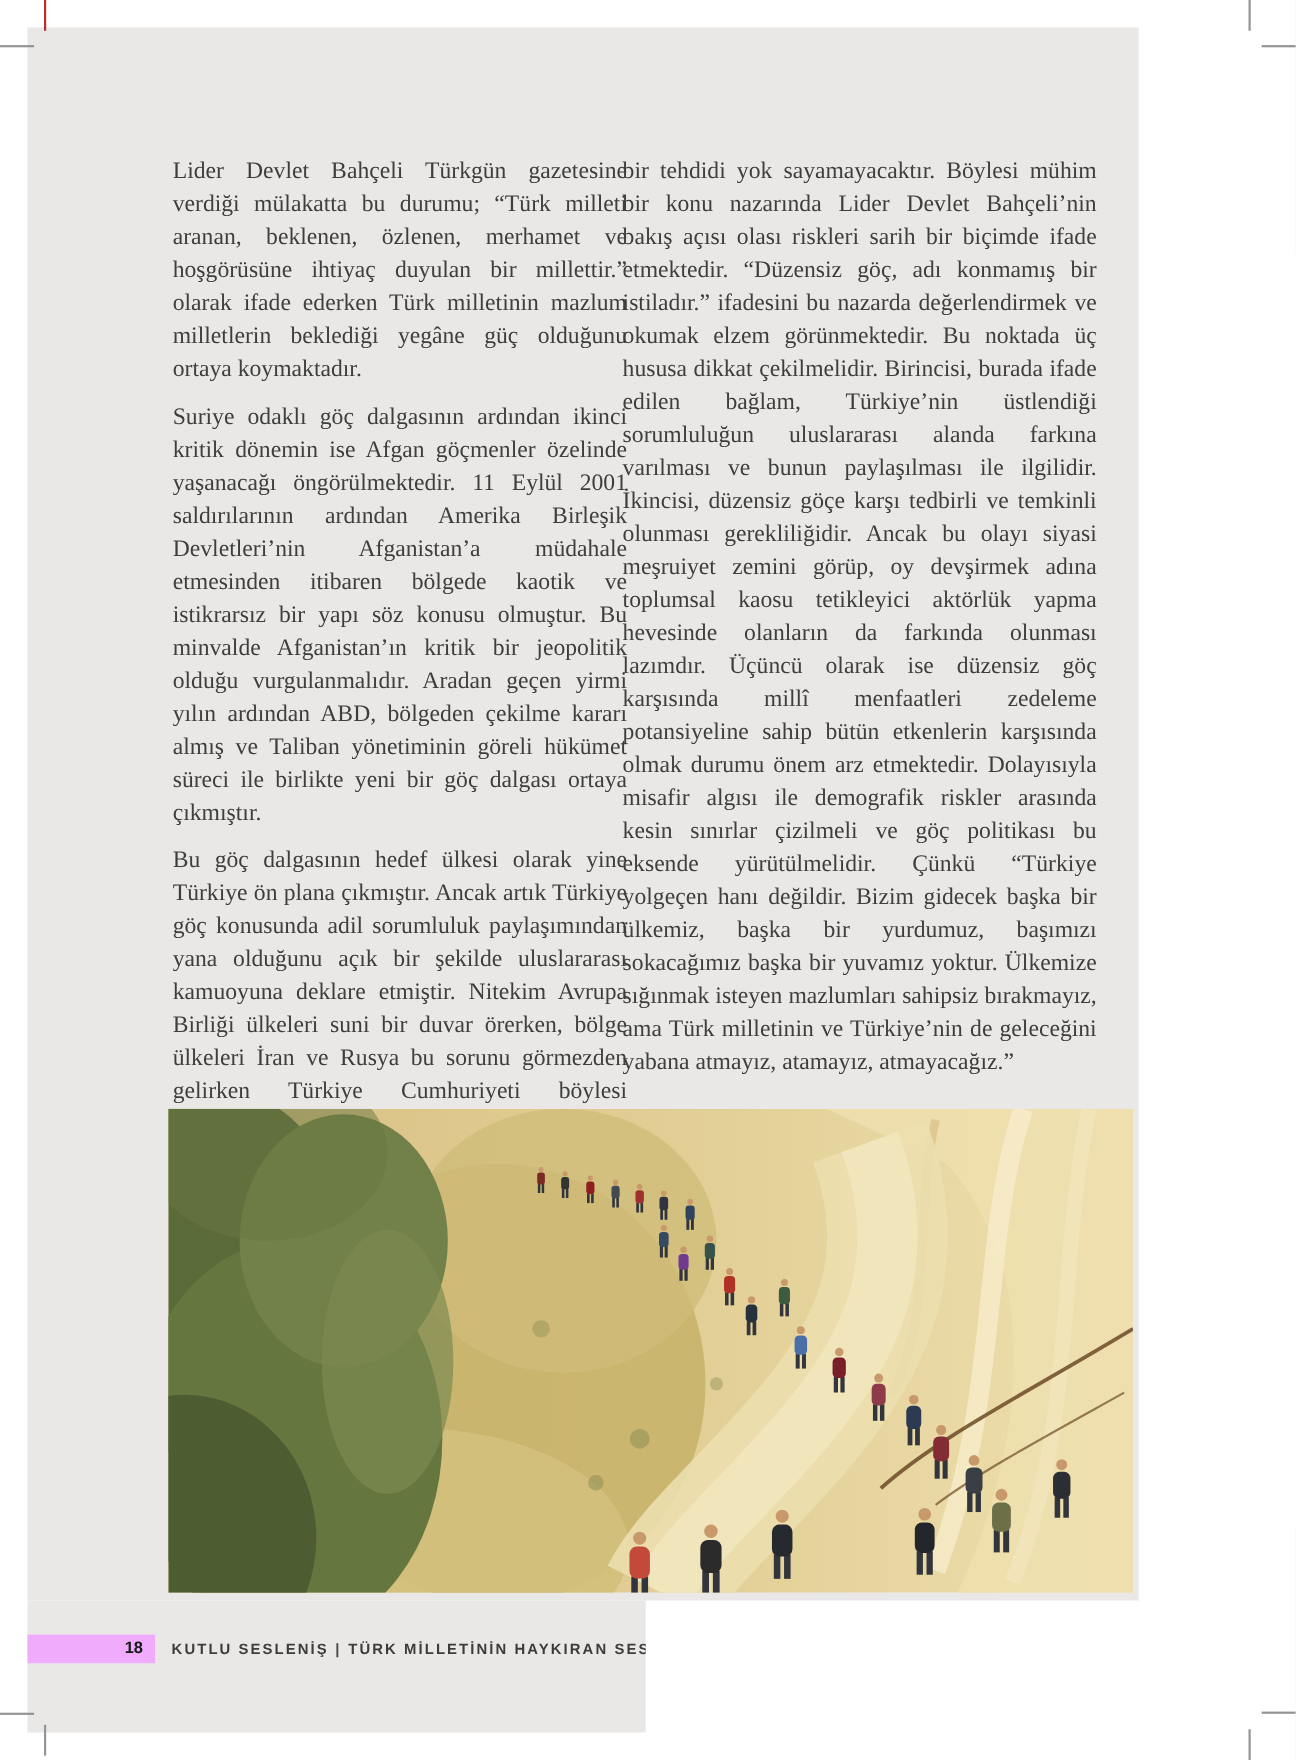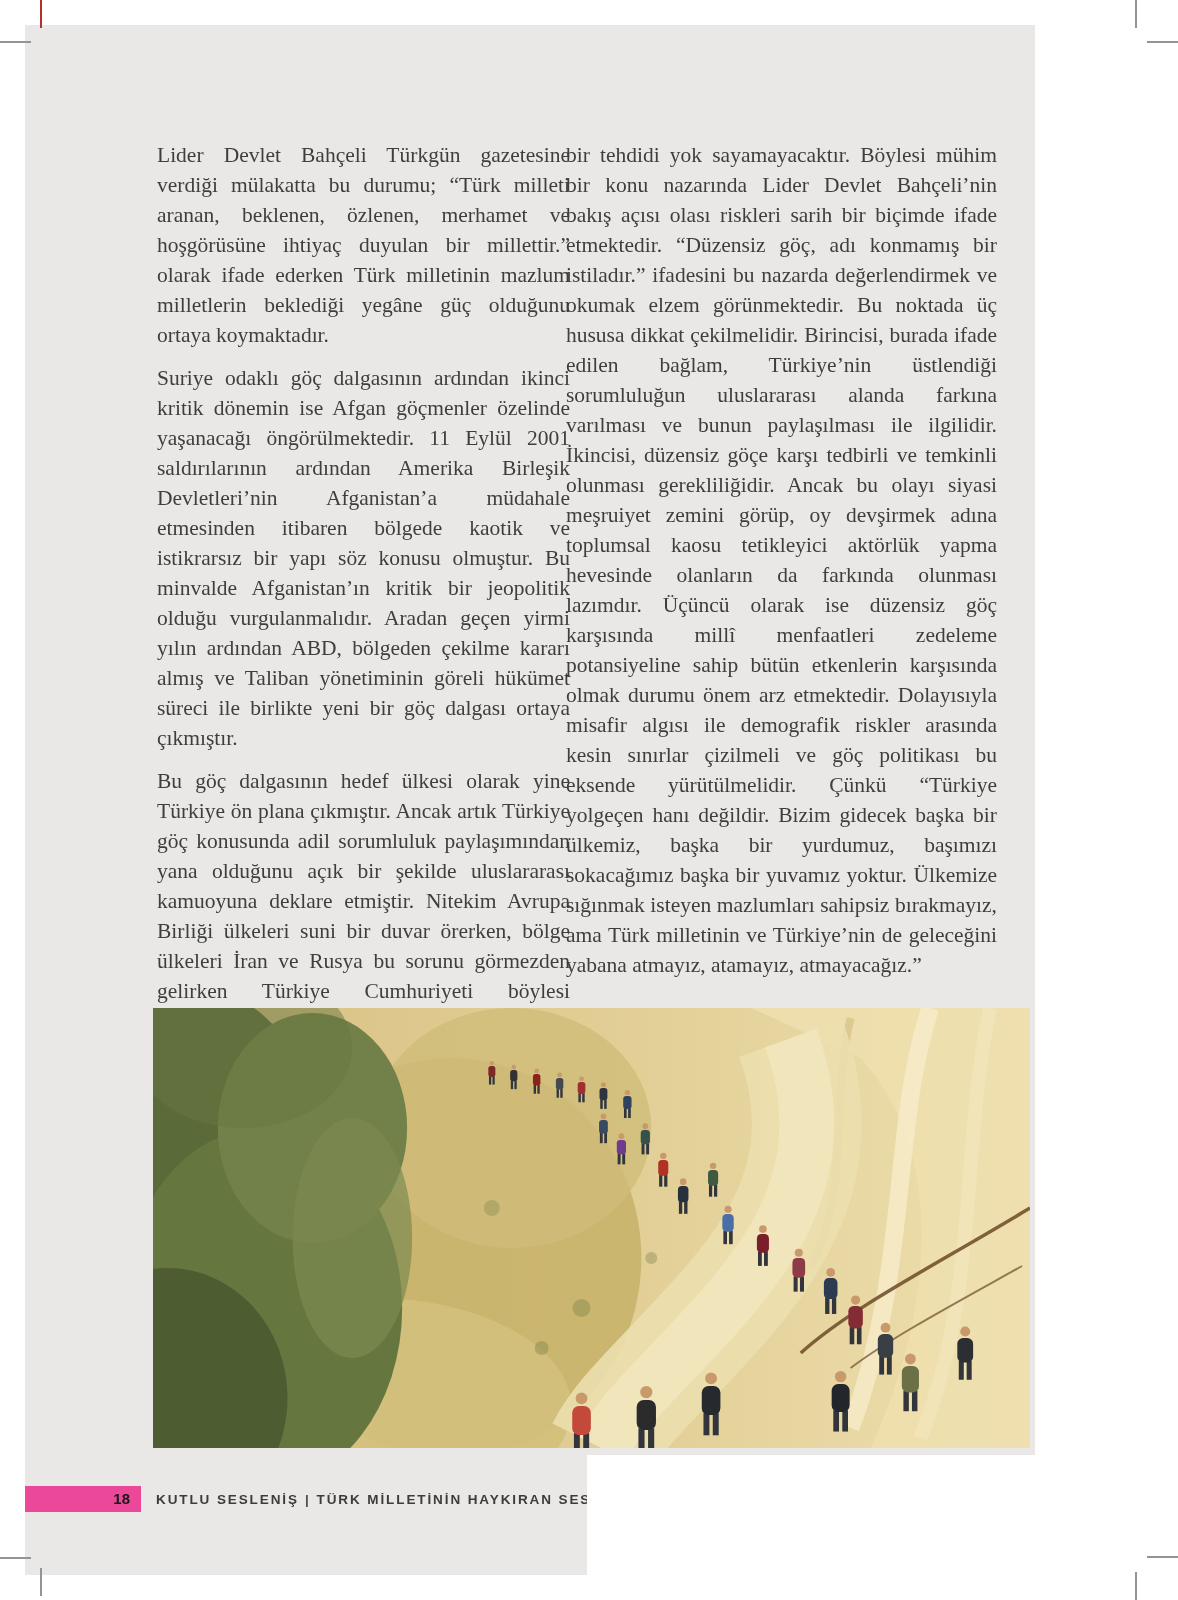--- a/index.html
+++ b/index.html
@@ -40,21 +40,21 @@
   .col-right{left:562px;width:435px;}
   
   .photo{
     position:absolute;left:153px;top:1008px;width:877px;height:440px;
     overflow:hidden;
   }
   .photo svg{display:block;width:100%;height:100%;}
   
   .footer-bar{
     position:absolute;left:25px;top:1486px;width:116px;height:26px;
-    background:#ec4899;
+    background:#f0abfc;
     font-family:"Liberation Sans", sans-serif;font-weight:bold;
     font-size:15px;color:#15181b;line-height:26px;
     text-align:right;padding-right:11px;box-sizing:border-box;
   }
   .footer-text{
     position:absolute;left:156px;top:1486px;width:431px;height:26px;
     line-height:27px;font-family:"Liberation Sans", sans-serif;
     font-weight:bold;font-size:13.5px;letter-spacing:1.9px;color:#3c3c3c;
     white-space:nowrap;overflow:hidden;
   }

